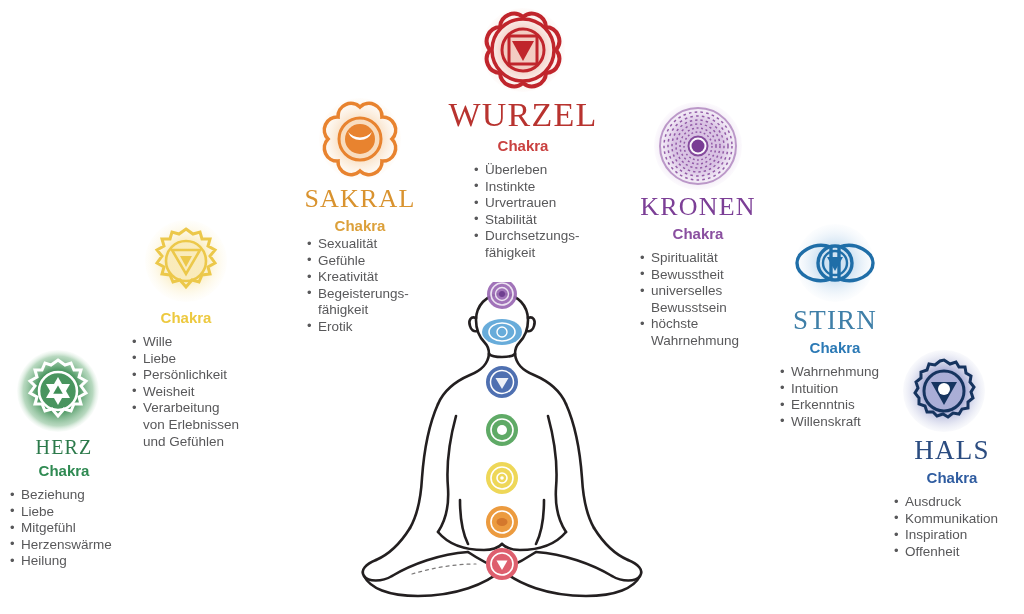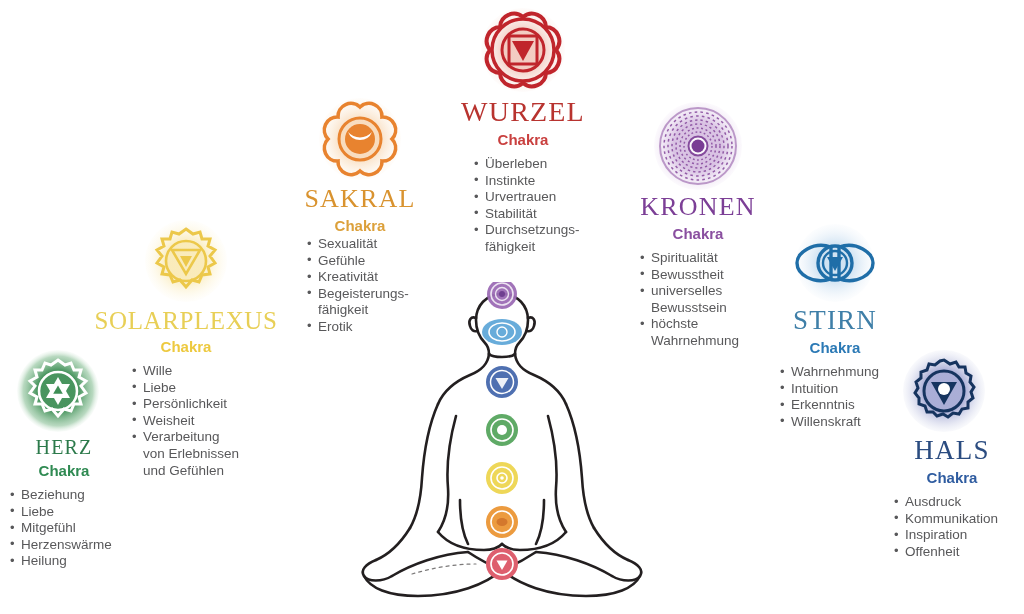--- a/index.html
+++ b/index.html
@@ -72,21 +72,21 @@
         <circle cx="85" cy="44" r="42" fill="url(#gwz)"></circle>
         <g transform="translate(85,44)" fill="none" stroke="#c0252c" stroke-width="4">
           <circle r="31" stroke="#c0252c" stroke-width="3.5" fill="none"></circle>
           <path d="M0,-33 A14,14 0 0 1 23,-23 A14,14 0 0 1 33,0 A14,14 0 0 1 23,23 A14,14 0 0 1 0,33 A14,14 0 0 1 -23,23 A14,14 0 0 1 -33,0 A14,14 0 0 1 -23,-23 A14,14 0 0 1 0,-33 Z" stroke="#c0252c" stroke-width="4"></path>
           <circle r="21" stroke="#c0252c" stroke-width="3"></circle>
           <rect x="-14" y="-14" width="28" height="28" stroke="#c0252c" stroke-width="3"></rect>
           <polygon points="-11,-9 11,-9 0,11" fill="#c0252c" stroke="none"></polygon>
         </g>
       </svg>
     </div>
-    <div class="chakra-title ctr" style="font-size:28px;color:#b8332f;margin-top:4px;">WURZEL</div>
+    <div class="chakra-title ctr" style="font-size:34px;color:#b8332f;margin-top:4px;">WURZEL</div>
     <div class="chakra-sub ctr" style="font-size:15px;color:#c9403f;margin-top:6px;">Chakra</div>
     <ul class="chakra-list" style="margin-top:9px;margin-left:36px;">
       <li>Überleben</li>
       <li>Instinkte</li>
       <li>Urvertrauen</li>
       <li>Stabilität</li>
       <li>Durchsetzungs-
 fähigkeit</li>
     </ul>
   </div>
@@ -132,21 +132,20 @@
         </defs>
         <circle cx="98" cy="43" r="41" fill="url(#gsp)"></circle>
         <g transform="translate(98,43)" fill="none" stroke="#ecc84a" stroke-width="3">
           <path d="M0,-32 L7,-27 L14,-29 L16,-22 L24,-22 L22,-15 L29,-11 L24,-5 L29,2 L22,6 L24,13 L16,14 L13,21 L6,19 L0,26 L-6,19 L-13,21 L-16,14 L-24,13 L-22,6 L-29,2 L-24,-5 L-29,-11 L-22,-15 L-24,-22 L-16,-22 L-14,-29 L-7,-27 Z"></path>
           <circle r="20" stroke-width="2.6"></circle>
           <polygon points="-14,-11 14,-11 0,13" stroke-width="2.6"></polygon>
           <polygon points="-6,-5 6,-5 0,6" fill="#ecc84a" stroke="none"></polygon>
         </g>
       </svg>
     </div>
-    <div class="chakra-title ctr" style="font-size:25px;color:#e8cf56;margin-top:4px;letter-spacing:0.6px;">SOLARPLEXUS</div>
     <div class="chakra-sub ctr" style="font-size:15px;color:#edc93f;margin-top:6px;">Chakra</div>
     <ul class="chakra-list" style="margin-top:9px;margin-left:44px;">
       <li>Wille</li>
       <li>Liebe</li>
       <li>Persönlichkeit</li>
       <li>Weisheit</li>
       <li>Verarbeitung
 von Erlebnissen
 und Gefühlen</li>
     </ul>

